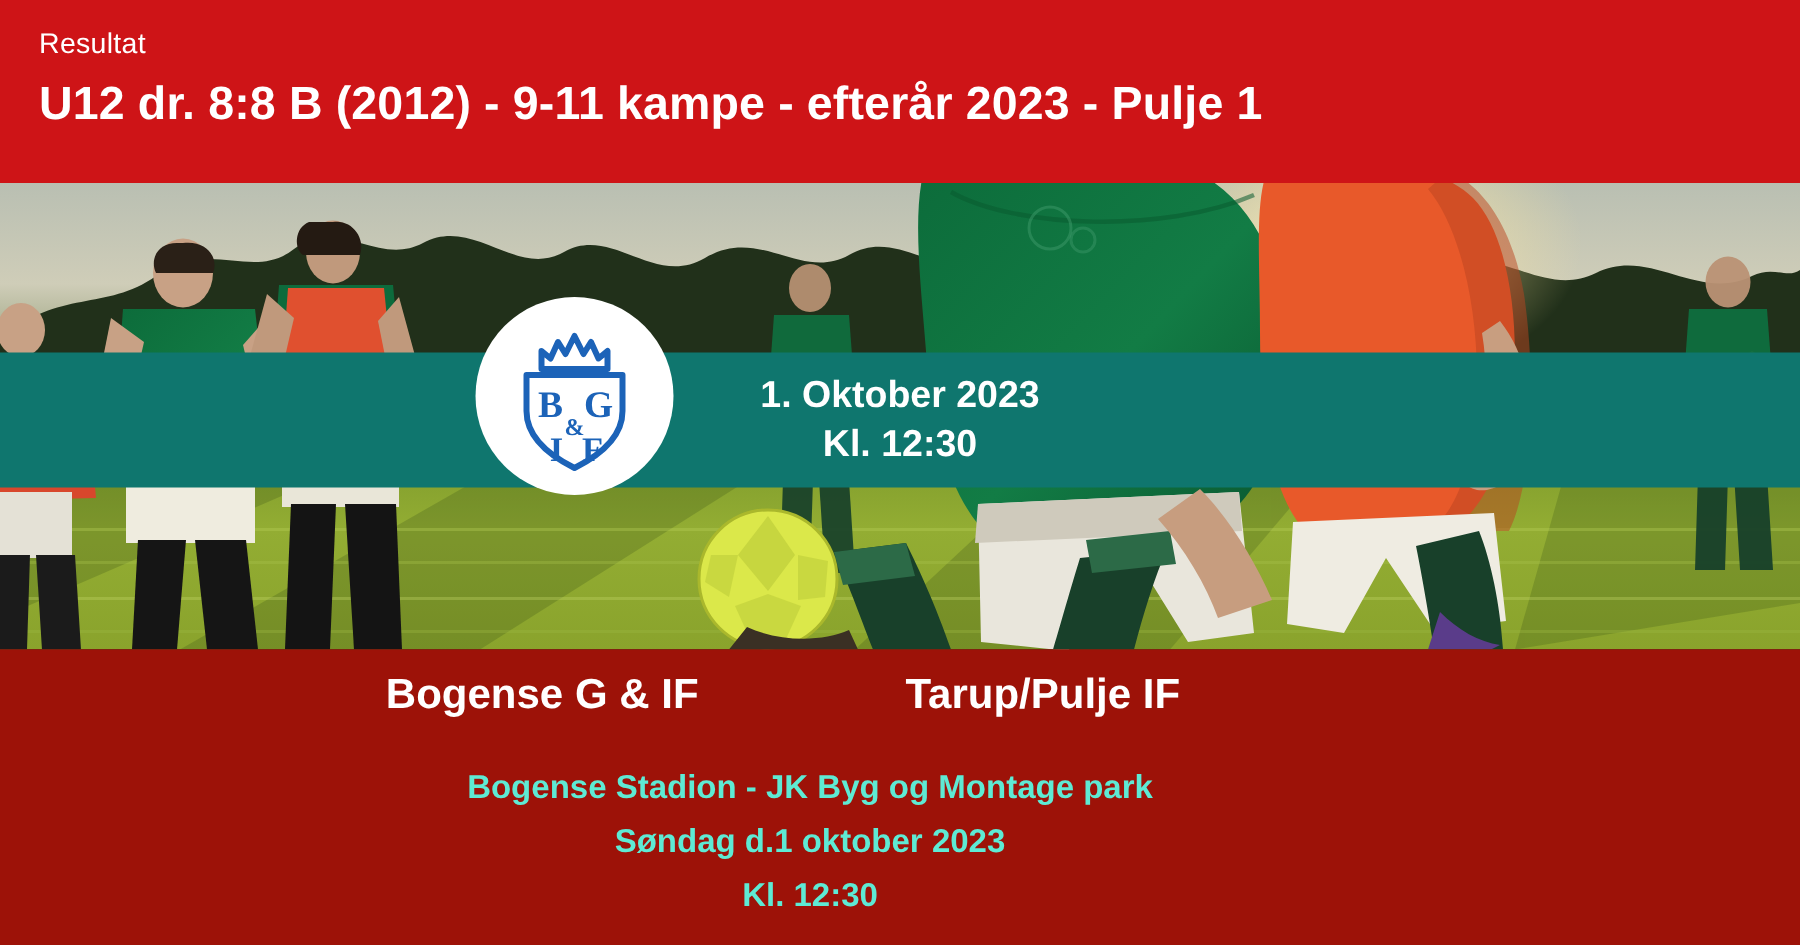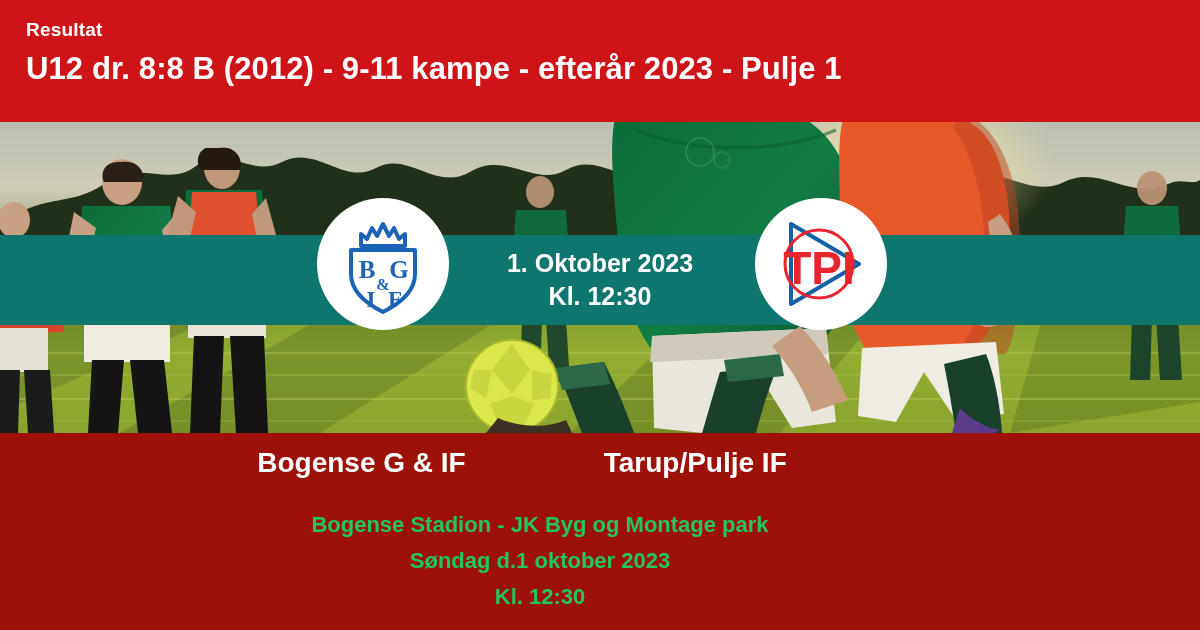--- a/index.html
+++ b/index.html
@@ -23,21 +23,21 @@
   .header {
     position: absolute;
     top: 0; left: 0;
     width: 1200px;
     height: 122px;
     background: #ce1417;
     padding: 20px 0 0 26px;
   }
   .header-kicker {
     font-size: 19px;
-    font-weight: bold;
+    font-weight: normal;
     color: #ffffff;
     letter-spacing: 0.2px;
     line-height: 1;
   }
   .header-title {
     margin-top: 13px;
     font-size: 31px;
     font-weight: bold;
     color: #ffffff;
     letter-spacing: 0.1px;
@@ -112,21 +112,21 @@
   .team-name {
     font-size: 28px;
     font-weight: bold;
     white-space: nowrap;
   }
   .venue {
     position: absolute;
     top: 74px; left: 0;
     width: 1080px;
     text-align: center;
-    color: #22c55e;
+    color: #5eead4;
     font-weight: bold;
     font-size: 22px;
     line-height: 1.63;
   }
   .venue div { white-space: nowrap; }
 
   
   .brand {
     position: absolute;
     left: 18px; top: 546px;
@@ -343,27 +343,20 @@
 
       <path d="M20,38 L84,38 L84,62 C84,80 68,92 52,100 C36,92 20,80 20,62 Z" fill="none" stroke="#1c63b8" stroke-width="4" stroke-linejoin="round"></path>
       <text x="36" y="66" font-family="Liberation Serif, serif" font-size="25" font-weight="bold" fill="#1c63b8" text-anchor="middle">B</text>
       <text x="68" y="66" font-family="Liberation Serif, serif" font-size="25" font-weight="bold" fill="#1c63b8" text-anchor="middle">G</text>
       <text x="52" y="78" font-family="Liberation Serif, serif" font-size="16" font-weight="bold" fill="#1c63b8" text-anchor="middle">&amp;</text>
       <text x="40" y="95" font-family="Liberation Serif, serif" font-size="23" font-weight="bold" fill="#1c63b8" text-anchor="middle">I</text>
       <text x="64" y="95" font-family="Liberation Serif, serif" font-size="23" font-weight="bold" fill="#1c63b8" text-anchor="middle">F</text>
     </svg>
   </div>
 
-  <div class="badge badge-away">
-    <svg width="104" height="104" viewBox="0 0 104 104">
-      <polygon points="22,12 22,92 90,52" fill="none" stroke="#1160a8" stroke-width="4" stroke-linejoin="round"></polygon>
-      <circle cx="50" cy="52" r="34" fill="none" stroke="#e8242c" stroke-width="3"></circle>
-      <text x="50" y="72" font-family="Liberation Sans, sans-serif" font-size="46" font-weight="bold" fill="#e8242c" text-anchor="middle">TPI</text>
-    </svg>
-  </div>
 
   <div class="footer">
     <div class="teams">
       <div class="team-name">Bogense G &amp; IF</div>
       <div class="team-name">Tarup/Pulje IF</div>
     </div>
     <div class="venue">
       <div>Bogense Stadion - JK Byg og Montage park</div>
       <div>Søndag d.1 oktober 2023</div>
       <div>Kl. 12:30</div>

